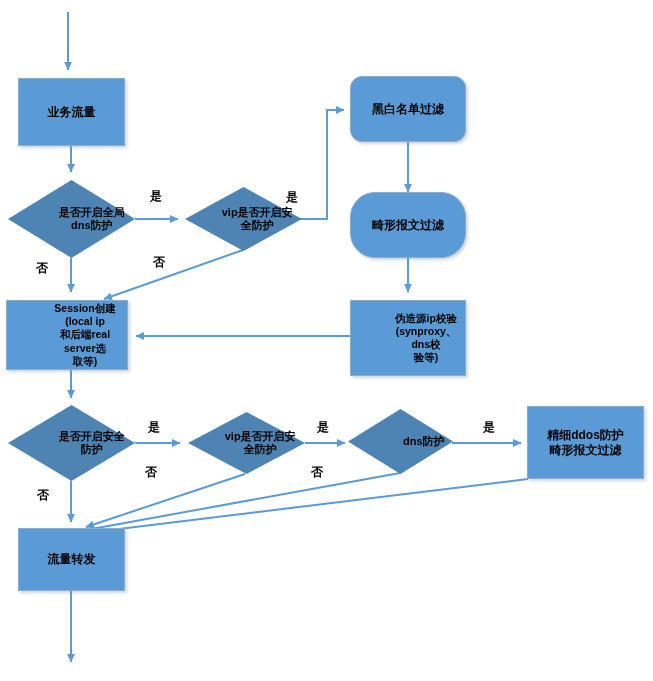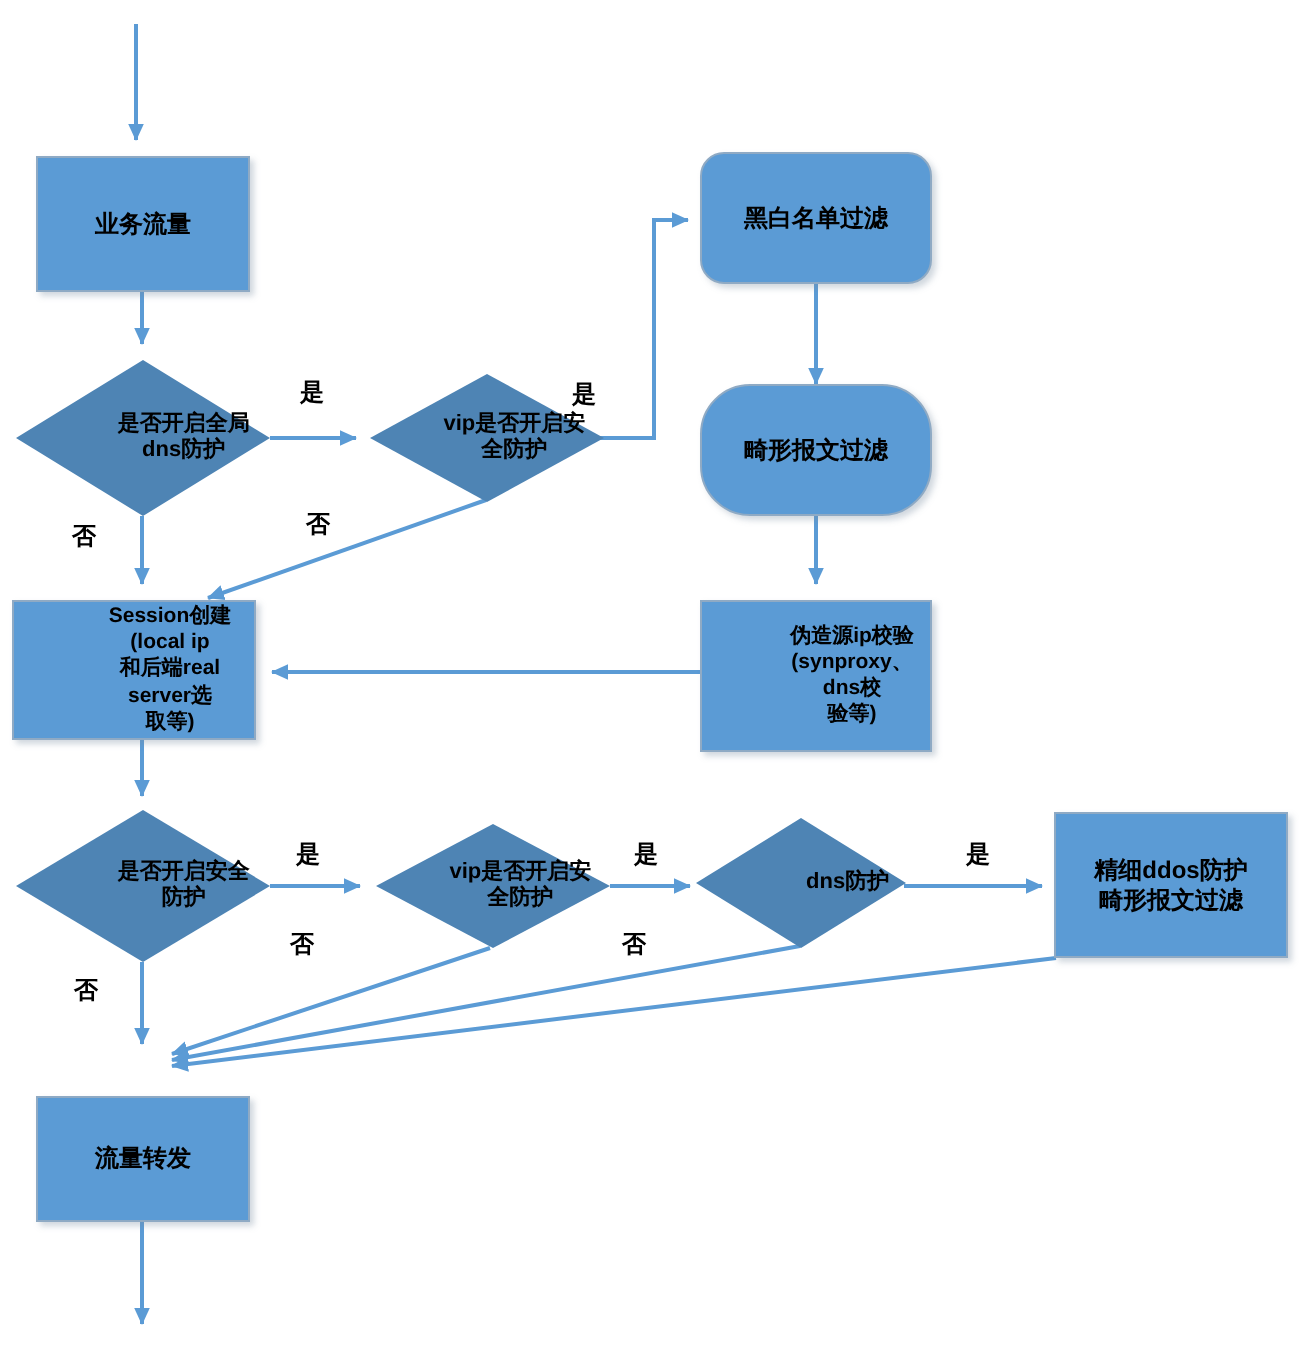--- a/index.html
+++ b/index.html
@@ -214,21 +214,21 @@
     </div>
   </div>
 
   <div class="node proc" style="left:527px; top:406px; width:117px; height:73px;">
     <span>
       <span>精细ddos防护</span><br>
       <span>畸形报文过滤</span>
     </span>
   </div>
 
-  <div class="node proc" style="left:18px; top:528px; width:107px; height:63px;margin-top:20px;">
+  <div class="node proc" style="left:18px; top:528px; width:107px; height:63px;">
     <span>流量转发</span>
   </div>
 
   <div class="edge-label" style="left:150px; top:188px;">是</div>
 
   <div class="edge-label" style="left:36px; top:260px;">否</div>
 
   <div class="edge-label" style="left:286px; top:189px;">是</div>
 
   <div class="edge-label" style="left:153px; top:254px;">否</div>

